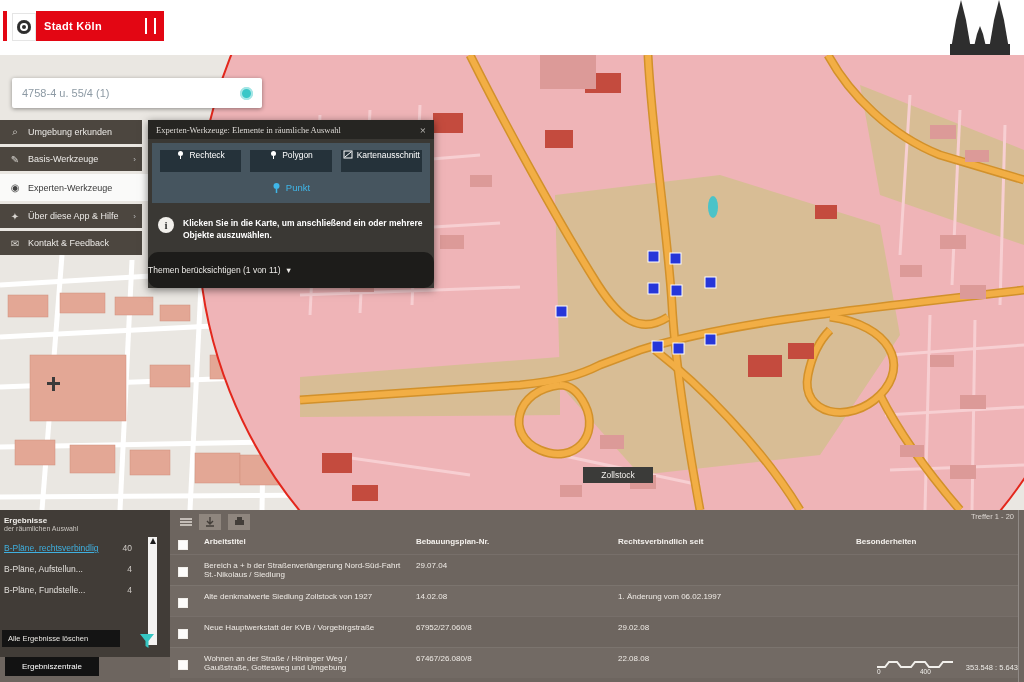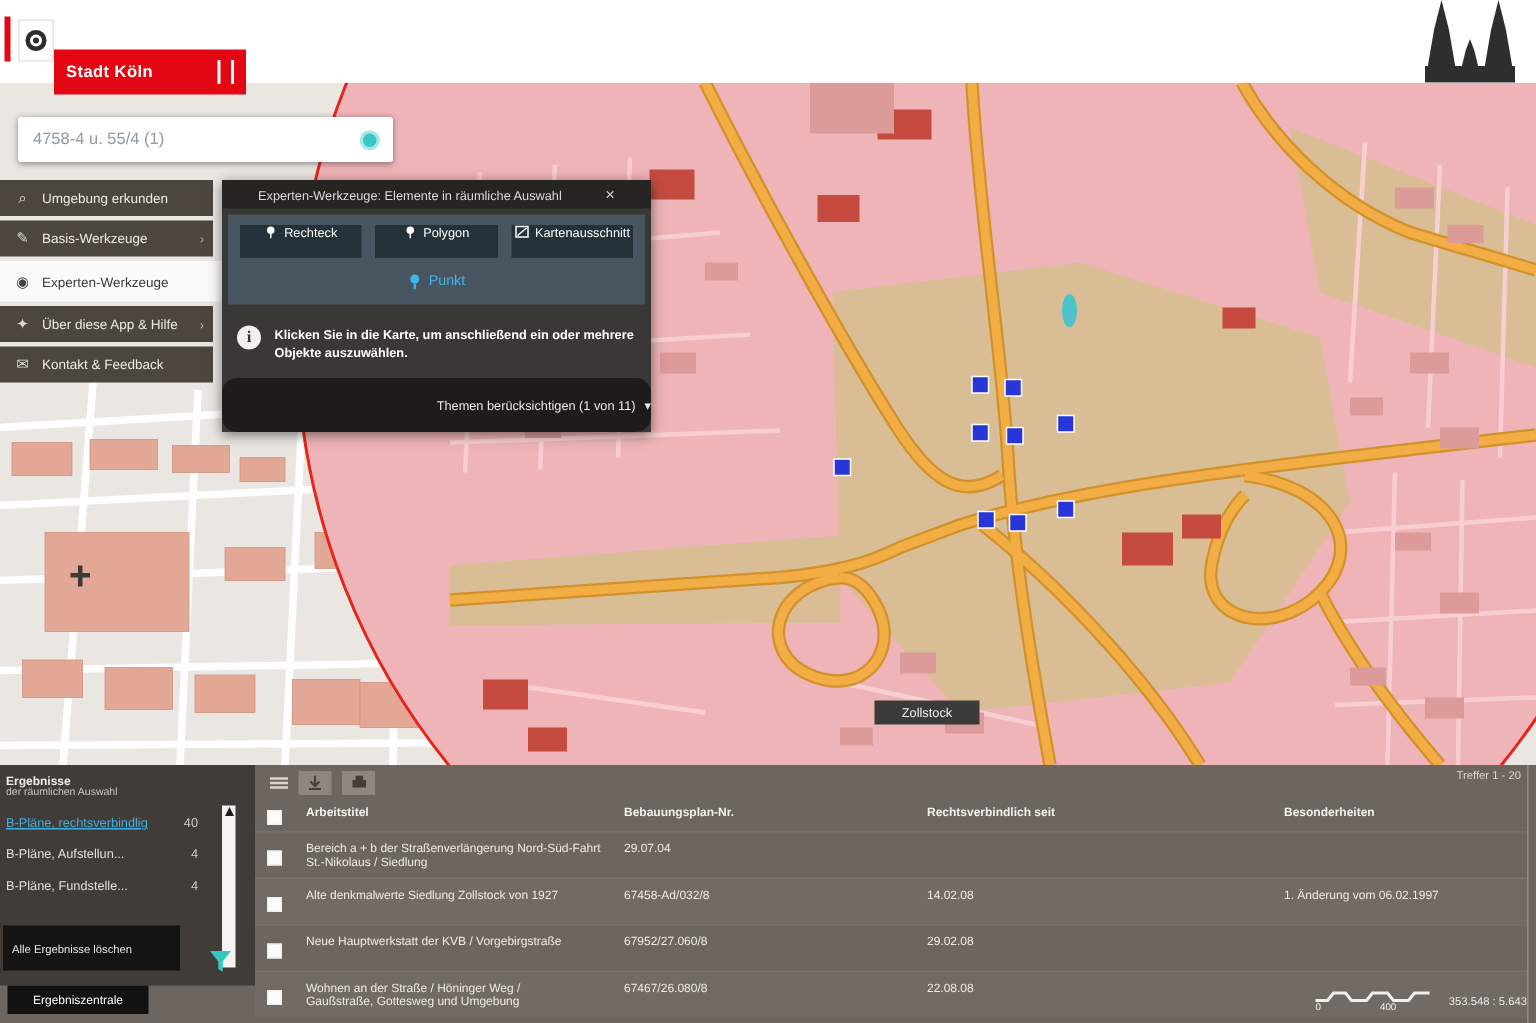--- a/index.html
+++ b/index.html
@@ -6,21 +6,21 @@
   #app{position:relative;width:1024px;height:682px;overflow:hidden;
        font-family:"Liberation Sans",sans-serif;background:#fff;}
   
   .header{position:absolute;top:0;left:0;right:0;height:55px;background:#fff;z-index:40;}
   .logo-sliver{position:absolute;left:3px;top:11px;width:4px;height:30px;background:#e30613;}
   .logo-emblem{position:absolute;left:12px;top:13px;width:22px;height:26px;background:#fff;
                border:1px solid #e5e5e5;display:flex;align-items:center;justify-content:center;}
   .logo-emblem .rosette{width:14px;height:14px;border-radius:50%;background:#2d2d2d;
                box-shadow:inset 0 0 0 3px #2d2d2d, inset 0 0 0 5px #fff;}
   .logo-red{position:absolute;left:36px;top:11px;width:128px;height:30px;background:#e30613;
-            display:flex;align-items:center;padding-left:8px;box-sizing:border-box;margin-top:22px;}
+            display:flex;align-items:center;padding-left:8px;box-sizing:border-box;}
   .logo-red span{color:#fff;font-size:11px;font-weight:bold;letter-spacing:.3px;}
   .logo-bars{position:absolute;right:8px;top:7px;width:7px;height:16px;
              border-left:2px solid #fff;border-right:2px solid #fff;}
   .dom{position:absolute;right:6px;top:0;width:74px;height:55px;}
   
   .map{position:absolute;top:55px;left:0;width:1024px;height:455px;overflow:hidden;}
   
   .search{position:absolute;left:12px;top:78px;width:250px;height:30px;background:#fff;
           border-radius:2px;box-shadow:0 1px 4px rgba(0,0,0,.4);z-index:60;
           display:flex;align-items:center;}
@@ -34,50 +34,50 @@
           font-size:9px;display:flex;align-items:center;padding-left:8px;cursor:pointer;}
   .menu-item .mi{width:14px;height:14px;margin-right:6px;flex:none;display:flex;
           align-items:center;justify-content:center;color:#d8d5d0;font-size:10px;}
   .menu-item .chev{margin-left:auto;margin-right:6px;font-size:8px;color:#bbb;}
   .menu-item.active{background:#fafaf9;color:#3a3a3a;height:27px;width:148px;}
   .menu-item.active .mi{color:#444;}
   
   .dialog{position:absolute;left:148px;top:120px;width:286px;background:#3a3834;z-index:70;
           box-shadow:0 2px 8px rgba(0,0,0,.5);}
   .dlg-title{height:19px;background:#262522;color:#dcd9d5;font-size:8.5px;display:flex;
-          align-items:center;padding:0 24px;}
+          align-items:center;padding:0 8px;font-family:Liberation Serif, serif;}
   .dlg-title .x{margin-left:auto;cursor:pointer;color:#cfccc8;font-size:11px;}
   .dlg-tools{margin:4px;background:#46555f;padding:7px 8px 6px;}
   .tool-row{display:flex;gap:9px;}
   .tool-btn{flex:1;height:22px;background:#25323a;color:#fff;font-size:8.5px;display:flex;
           align-items:flex-start;justify-content:center;gap:4px;cursor:pointer;}
   .tool-btn svg{flex:none;}
   .tool-active{display:flex;align-items:center;justify-content:center;gap:5px;color:#3fb6e8;
           font-size:9.5px;margin:10px 0 4px;cursor:pointer;}
   .dlg-info{display:flex;gap:9px;padding:10px 10px 8px;align-items:flex-start;}
   .info-ic{width:16px;height:16px;border-radius:50%;background:#f2f0ec;color:#333;font-size:11px;
           font-weight:bold;display:flex;align-items:center;justify-content:center;flex:none;
           font-family:"Liberation Serif",serif;}
   .dlg-info p{margin:0;color:#fff;font-size:8.5px;font-weight:bold;line-height:1.45;}
   .dlg-footer{height:36px;margin-top:2px;background:#1d1c1a;color:#eceae7;font-size:8.5px;
-          display:flex;align-items:center;justify-content:flex-end;gap:6px;cursor:pointer;border-radius:10px;}
+          display:flex;align-items:center;justify-content:flex-start;gap:6px;cursor:pointer;border-radius:10px;}
   
   .bottom{position:absolute;left:0;top:510px;width:1024px;height:172px;background:#6d655f;z-index:50;}
   .fpanel{position:absolute;left:0;top:0;width:170px;height:147px;background:#413c37;
           padding:6px 0 0 4px;box-sizing:border-box;}
   .fpanel h3{margin:0;font-size:8px;color:#f0eeea;font-weight:bold;}
   .fpanel h4{margin:0 0 4px;font-size:7px;color:#c9c5c0;font-weight:normal;}
   .fitem{display:flex;align-items:center;width:128px;margin:11px 0;cursor:pointer;}
   .fitem .fl{font-size:8.5px;color:#e2dfdb;}
   .fitem.sel .fl{color:#3fb0e0;text-decoration:underline;}
   .fitem .fc{margin-left:auto;font-size:8.5px;color:#cfcbc6;}
   .fscroll{position:absolute;right:13px;top:27px;width:9px;height:108px;background:#f4f3f2;}
   .fscroll .arr{width:0;height:0;margin:1px auto 0;border-left:3.5px solid transparent;
           border-right:3.5px solid transparent;border-bottom:6px solid #1c1c1c;}
-  .clear-btn{position:absolute;left:2px;bottom:10px;width:118px;height:30px;background:#141414;
+  .clear-btn{position:absolute;left:2px;bottom:10px;width:118px;height:17px;background:#141414;
           color:#e8e6e2;font-size:7.5px;display:flex;align-items:center;padding-left:6px;
           box-sizing:border-box;cursor:pointer;}
   .funnel{position:absolute;left:140px;bottom:8px;cursor:pointer;}
   .tab-ez{position:absolute;left:5px;top:147px;width:94px;height:19px;background:#121212;
           color:#fff;font-size:8px;display:flex;align-items:center;justify-content:center;cursor:pointer;}
   
   .tbl{position:absolute;left:170px;top:0;right:0;height:172px;}
   .tbl-toolbar{position:absolute;left:10px;top:4px;display:flex;gap:7px;align-items:center;}
   .tb-btn{width:22px;height:16px;background:#8f867e;display:flex;align-items:center;
           justify-content:center;cursor:pointer;}
@@ -426,21 +426,20 @@
             <div>29.07.04</div>
             <div></div>
           </div>
         </div>
         <div class="trow">
           <div class="grid-row">
             <div>
                 <div class="cb"></div>
               </div>
             <div><span>Alte denkmalwerte Siedlung Zollstock von 1927</span><span class="t2"></span></div>
-            <div>67458-Ad/032/8</div>
             <div>14.02.08</div>
             <div>1. Änderung vom 06.02.1997</div>
           </div>
         </div>
         <div class="trow">
           <div class="grid-row">
             <div>
                 <div class="cb"></div>
               </div>
             <div><span>Neue Hauptwerkstatt der KVB / Vorgebirgstraße</span><span class="t2"></span></div>

